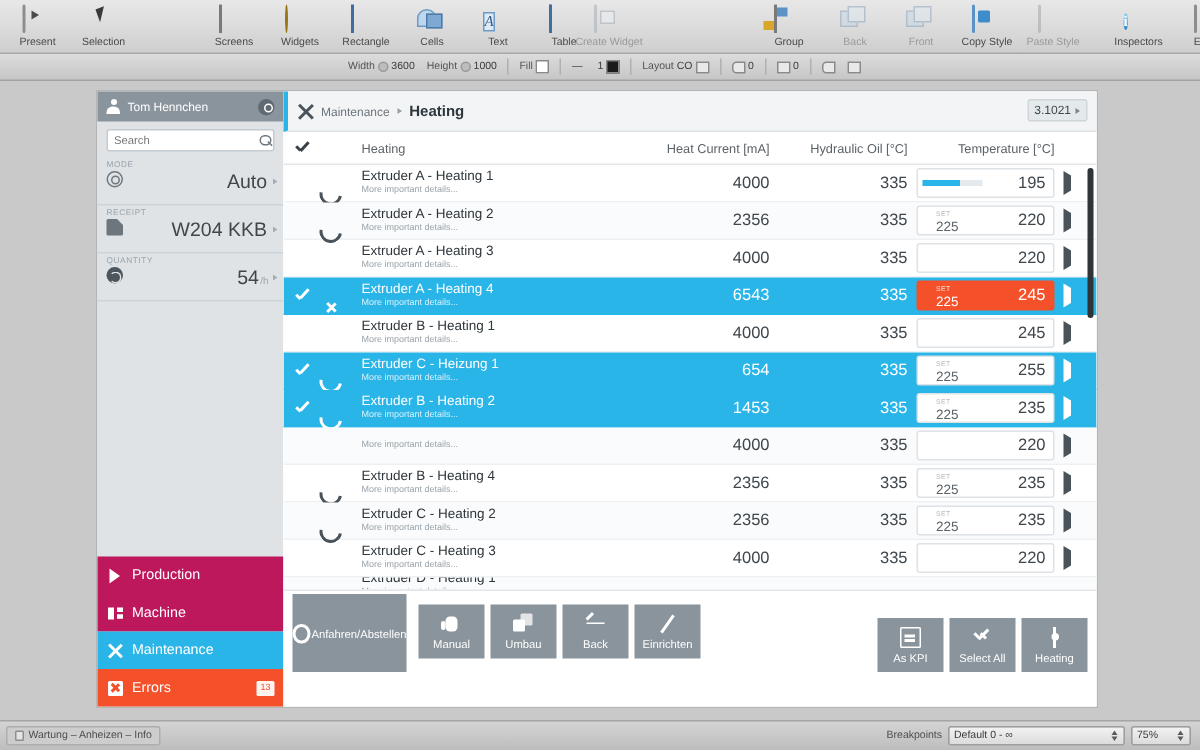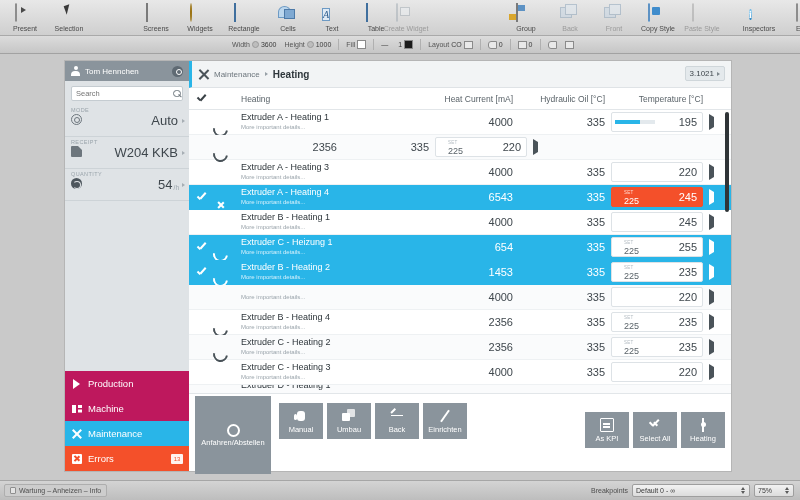--- a/index.html
+++ b/index.html
@@ -242,22 +242,22 @@
 
   #vscroll{
     position:absolute; right:2px; top:2px; width:4px; height:100px; background:#2f3437; border-radius:2px;
   }
 
   
   #action-bar{
     height:78px; border-top:1px solid #e2e6e9; background:#fff; position:relative;
   }
   .big-btn{
-    position:absolute; left:6px; top:2px; width:76px; height:78px; background:#8a949c;
-    color:#fff; display:flex; flex-direction:column; align-items:center; justify-content:center; gap:1px;
+    position:absolute; left:6px; top:2px; width:76px; height:52px; background:#8a949c;
+    color:#fff; display:flex; flex-direction:row; align-items:center; justify-content:center; gap:1px;
   }
   .big-btn .lbl{ font-size:7.5px; }
   .gear-ico{ width:13px;height:13px;border-radius:50%;border:2.4px solid #fff;position:relative;}
   .sm-btn{
     position:absolute; top:9px; width:44px; height:36px; background:#8a949c; color:#fff;
     display:flex; flex-direction:column; align-items:center; justify-content:center; gap:2px;
   }
   .sm-btn .lbl{ font-size:7.5px; }
   .sm-ico{ width:14px; height:14px; position:relative; }
   .si-hand:before{content:"";position:absolute;left:3px;top:2px;width:8px;height:10px;border-radius:3px;background:#fff;}
@@ -545,20 +545,24 @@
                     <span class="tw-prog" style="width:24.8px"></span>
                   </span>
                   <span class="tw-val">195</span>
                 </span>
               </div>
               <div class="col-exp"><span class="exp-arrow"></span></div>
             </div>
             <div class="row alt">
               <div class="col-check"></div>
               <div class="col-state"><span class="refresh-ico"></span></div>
+              <div class="col-name">
+                <div class="r-name">Extruder A - Heating 2</div>
+                <div class="r-sub">More important details...</div>
+              </div>
               <div class="col-heat num">2356</div>
               <div class="col-oil num">335</div>
               <div class="temp-cell">
                 <span class="temp-widget">
                   <span class="tw-left">
                     <span class="tw-bars"><span class="tw-bar on"></span><span class="tw-bar"></span></span>
                     <span class="tw-setlbl">SET</span>
                     <span class="tw-setval">225</span>
                   </span>
                   <span class="tw-val">220</span>

